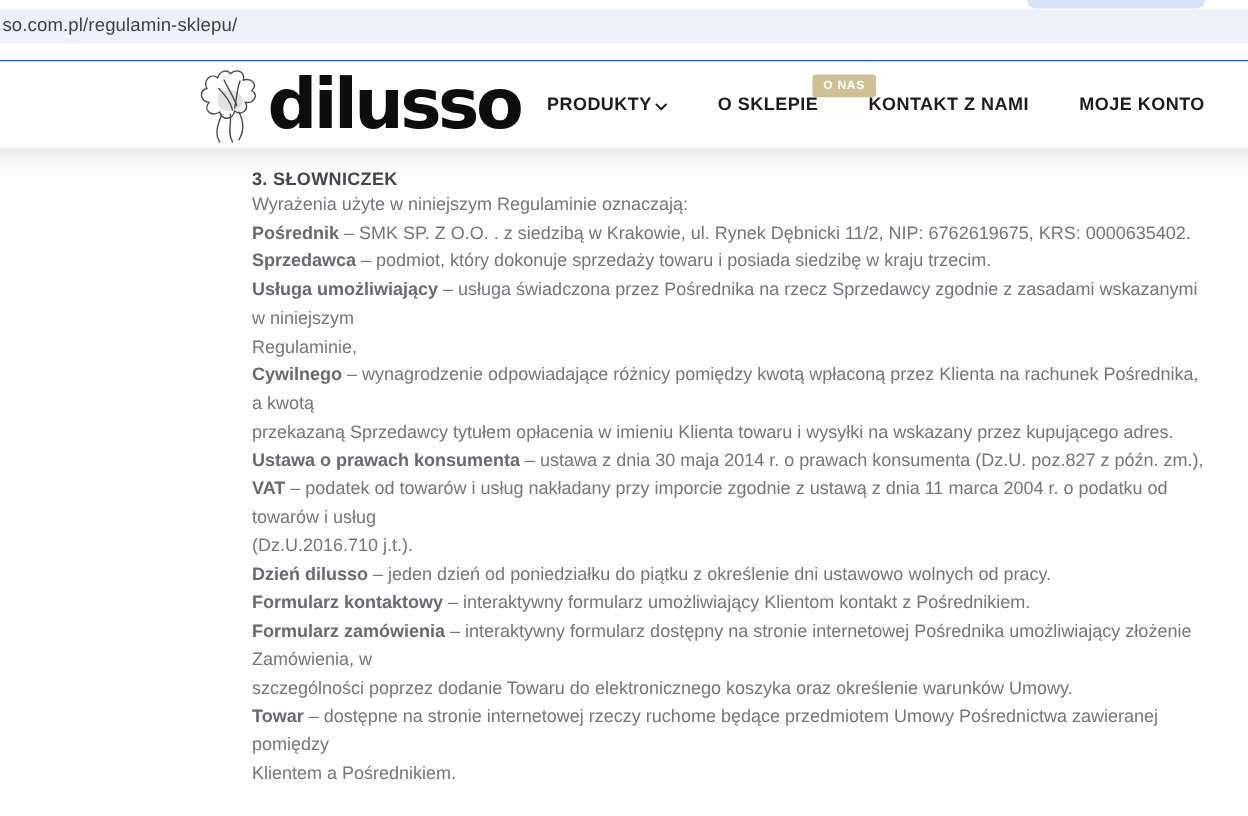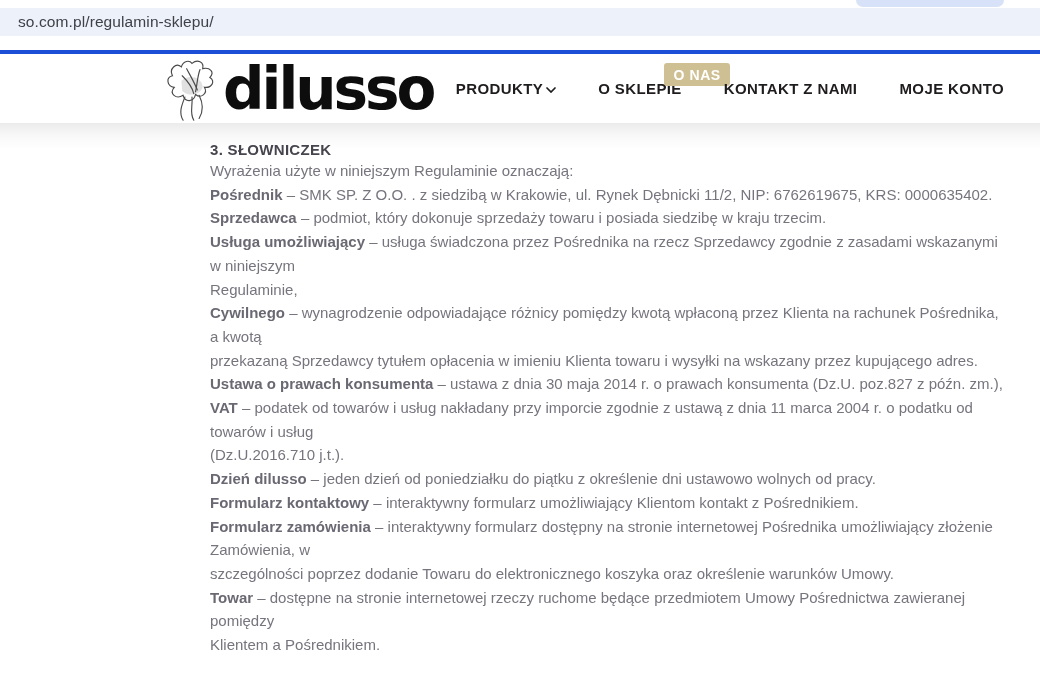--- a/index.html
+++ b/index.html
@@ -6,40 +6,40 @@
   html, body { width: 1040px; height: 680px; overflow: hidden; background: #ffffff;
     font-family: "Liberation Sans", sans-serif; }
 
   
   .top-strip { position: absolute; top: 0; left: 0; width: 1040px; height: 8px; background: #ffffff; }
   .popup-fragment { position: absolute; top: 0; left: 856px; width: 148px; height: 7px;
     background: #d7e2f8; border-radius: 0 0 8px 8px; }
 
   .url-bar { position: absolute; top: 8px; left: 0; width: 1040px; height: 28px;
     background: #edf1fa; display: flex; align-items: center; }
-  .url-text { font-size: 15.5px; color: #3f4148; padding-left: 18px; letter-spacing: 0.1px; }
+  .url-text { font-size: 15.5px; color: #3f4148; padding-left: 2px; letter-spacing: 0.1px; }
 
   
   .site-header { position: absolute; top: 50px; left: 0; width: 1040px; height: 73px;
-    background: #ffffff; border-top: 4px solid #1d4ed8;
+    background: #ffffff; border-top: 1px solid #1d4ed8;
     display: flex; align-items: center; }
   .header-shadow { position: absolute; top: 123px; left: 0; width: 1040px; height: 26px;
     background: linear-gradient(to bottom, #ebebeb 0%, #f7f7f7 45%, #ffffff 100%); }
 
   .logo { display: flex; align-items: center; margin-left: 163px; cursor: pointer; }
   .logo-icon { width: 58px; height: 64px; margin-right: 2px; margin-top: 2px; }
   .logo-text { font-family: "DejaVu Sans", sans-serif; font-weight: 800; font-size: 58px;
     color: #0d0d0d; letter-spacing: -3px; line-height: 1; }
 
   .main-nav { display: flex; align-items: center; gap: 42px; margin-left: auto; margin-right: 36px; }
   .nav-item { position: relative; font-size: 15px; font-weight: 700; color: #1f1c1d;
     letter-spacing: 0.4px; cursor: pointer; white-space: nowrap; display: flex; align-items: center; }
   .chevron { margin-left: 3px; margin-top: 3px; }
   .badge { position: absolute; top: -17px; right: -48px; background: #cfc094; color: #ffffff;
-    font-size: 14px; font-weight: 700; letter-spacing: 0.6px; padding: 5px 9px 4px 9px;
+    font-size: 10px; font-weight: 700; letter-spacing: 0.6px; padding: 5px 9px 4px 9px;
     border-radius: 3px; line-height: 1; }
 
   .hidden-line-fragment { position: absolute; top: 112px; left: 449px; font-size: 15px;
     color: #3a3a3a; }
 
   
   .content { position: absolute; top: 141px; left: 210px; width: 800px; }
   .section-title { font-size: 15px; font-weight: 700; color: #46454e; letter-spacing: 0.3px;
     margin-bottom: 1px; }
   .content p { font-size: 15px; line-height: 23.7px; color: #76757e; white-space: pre-wrap; }

